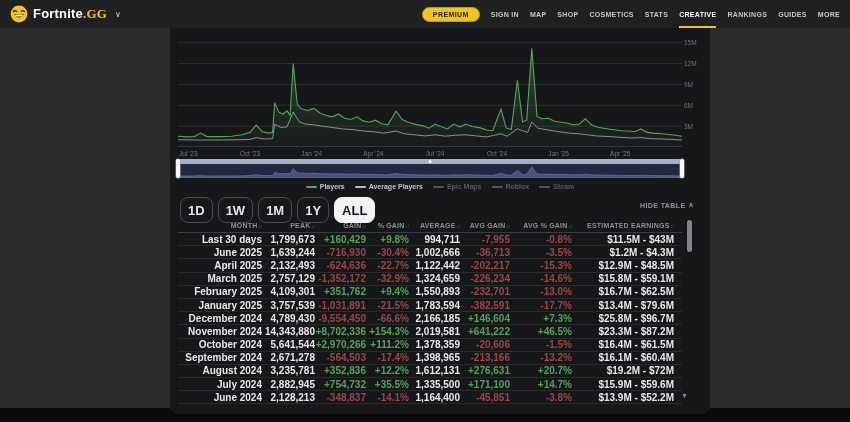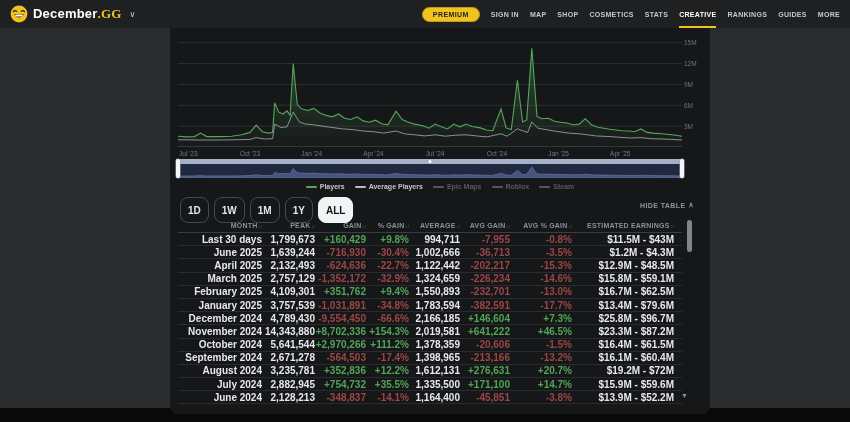--- a/index.html
+++ b/index.html
@@ -40,21 +40,21 @@
 
   
   .legend { position:absolute; left:0; top:155px; width:540px; display:flex; justify-content:center; gap:10px; align-items:center; }
   .leg-item { display:flex; align-items:center; gap:3px; font-size:7px; font-weight:700; color:#c4c6c8; cursor:pointer; }
   .leg-item.off { color:#54585c; }
   .leg-dash { width:11px; height:2px; border-radius:1px; }
 
   
   .controls { position:absolute; left:10px; top:169px; display:flex; gap:5px; }
   .pill { height:15px; padding:12px 7px; display:flex; align-items:center; border:1px solid #46494d; border-radius:8px;
-          color:#e4e5e6; font-size:10px; font-weight:800; background:transparent; cursor:pointer; }
+          color:#e4e5e6; font-size:13px; font-weight:800; background:transparent; cursor:pointer; }
   .pill.active { background:#f2f3f4; color:#141517; border-color:#f2f3f4; }
   .hidetable { position:absolute; right:16px; top:173px; font-size:7px; font-weight:700; color:#8f9499;
                letter-spacing:.4px; display:flex; gap:3px; align-items:center; cursor:pointer; }
 
   
   .table { position:absolute; left:8px; top:190px; width:504px; height:192px; overflow:hidden; }
   .thead, .trow { display:grid; grid-template-columns:84px 53px 51px 43px 51px 50px 62px 102px; align-items:center; }
   .thead { height:15px; border-bottom:1px solid #3a3d40; color:#8b9096; font-size:7px; font-weight:800; letter-spacing:.2px; }
   .cell { text-align:right; white-space:nowrap; overflow:hidden; }
   .sorticon { font-size:5.5px; color:#63686c; margin-left:1px; letter-spacing:-1px; }
@@ -70,21 +70,21 @@
 
 <div class="topbar">
   <div class="logo-wrap">
     <svg width="18" height="18" viewBox="0 0 18 18">
       <circle cx="9" cy="9" r="8.4" fill="#f0c420"></circle>
       <path d="M3.4 6.6 Q5 4.6 6.6 6.4" stroke="#2a2313" stroke-width="1.3" fill="none" stroke-linecap="round"></path>
       <path d="M11.3 6.4 Q12.9 4.6 14.5 6.6" stroke="#2a2313" stroke-width="1.3" fill="none" stroke-linecap="round"></path>
       <path d="M3.8 9.4 Q9 15.8 14.2 9.4 Z" fill="#2a2313"></path>
       <rect x="5.2" y="9.7" width="7.6" height="1.9" rx="0.9" fill="#fff"></rect>
     </svg>
-    <span class="logo-text"><span>December</span><span class="logo-suffix">.GG</span></span>
+    <span class="logo-text"><span>Fortnite</span><span class="logo-suffix">.GG</span></span>
     <span class="logo-caret">∨</span>
   </div>
   <div class="topnav">
     <span class="premium">PREMIUM</span>
 
   <span class="navitem">SIGN IN</span>
       <span class="navitem">MAP</span>
       <span class="navitem">SHOP</span>
       <span class="navitem">COSMETICS</span>
       <span class="navitem">STATS</span>
@@ -245,21 +245,21 @@
           <span class="cell pos">+9.4%</span>
           <span class="cell">1,550,893</span>
           <span class="cell neg">-232,701</span>
           <span class="cell neg">-13.0%</span>
           <span class="cell">$16.7M - $62.5M</span>
         </div>
         <div class="trow">
           <span class="cell">January 2025</span>
           <span class="cell">3,757,539</span>
           <span class="cell neg">-1,031,891</span>
-          <span class="cell neg">-34.8%</span>
+          <span class="cell neg">-21.5%</span>
           <span class="cell">1,783,594</span>
           <span class="cell neg">-382,591</span>
           <span class="cell neg">-17.7%</span>
           <span class="cell">$13.4M - $79.6M</span>
         </div>
         <div class="trow">
           <span class="cell">December 2024</span>
           <span class="cell">4,789,430</span>
           <span class="cell neg">-9,554,450</span>
           <span class="cell neg">-66.6%</span>

